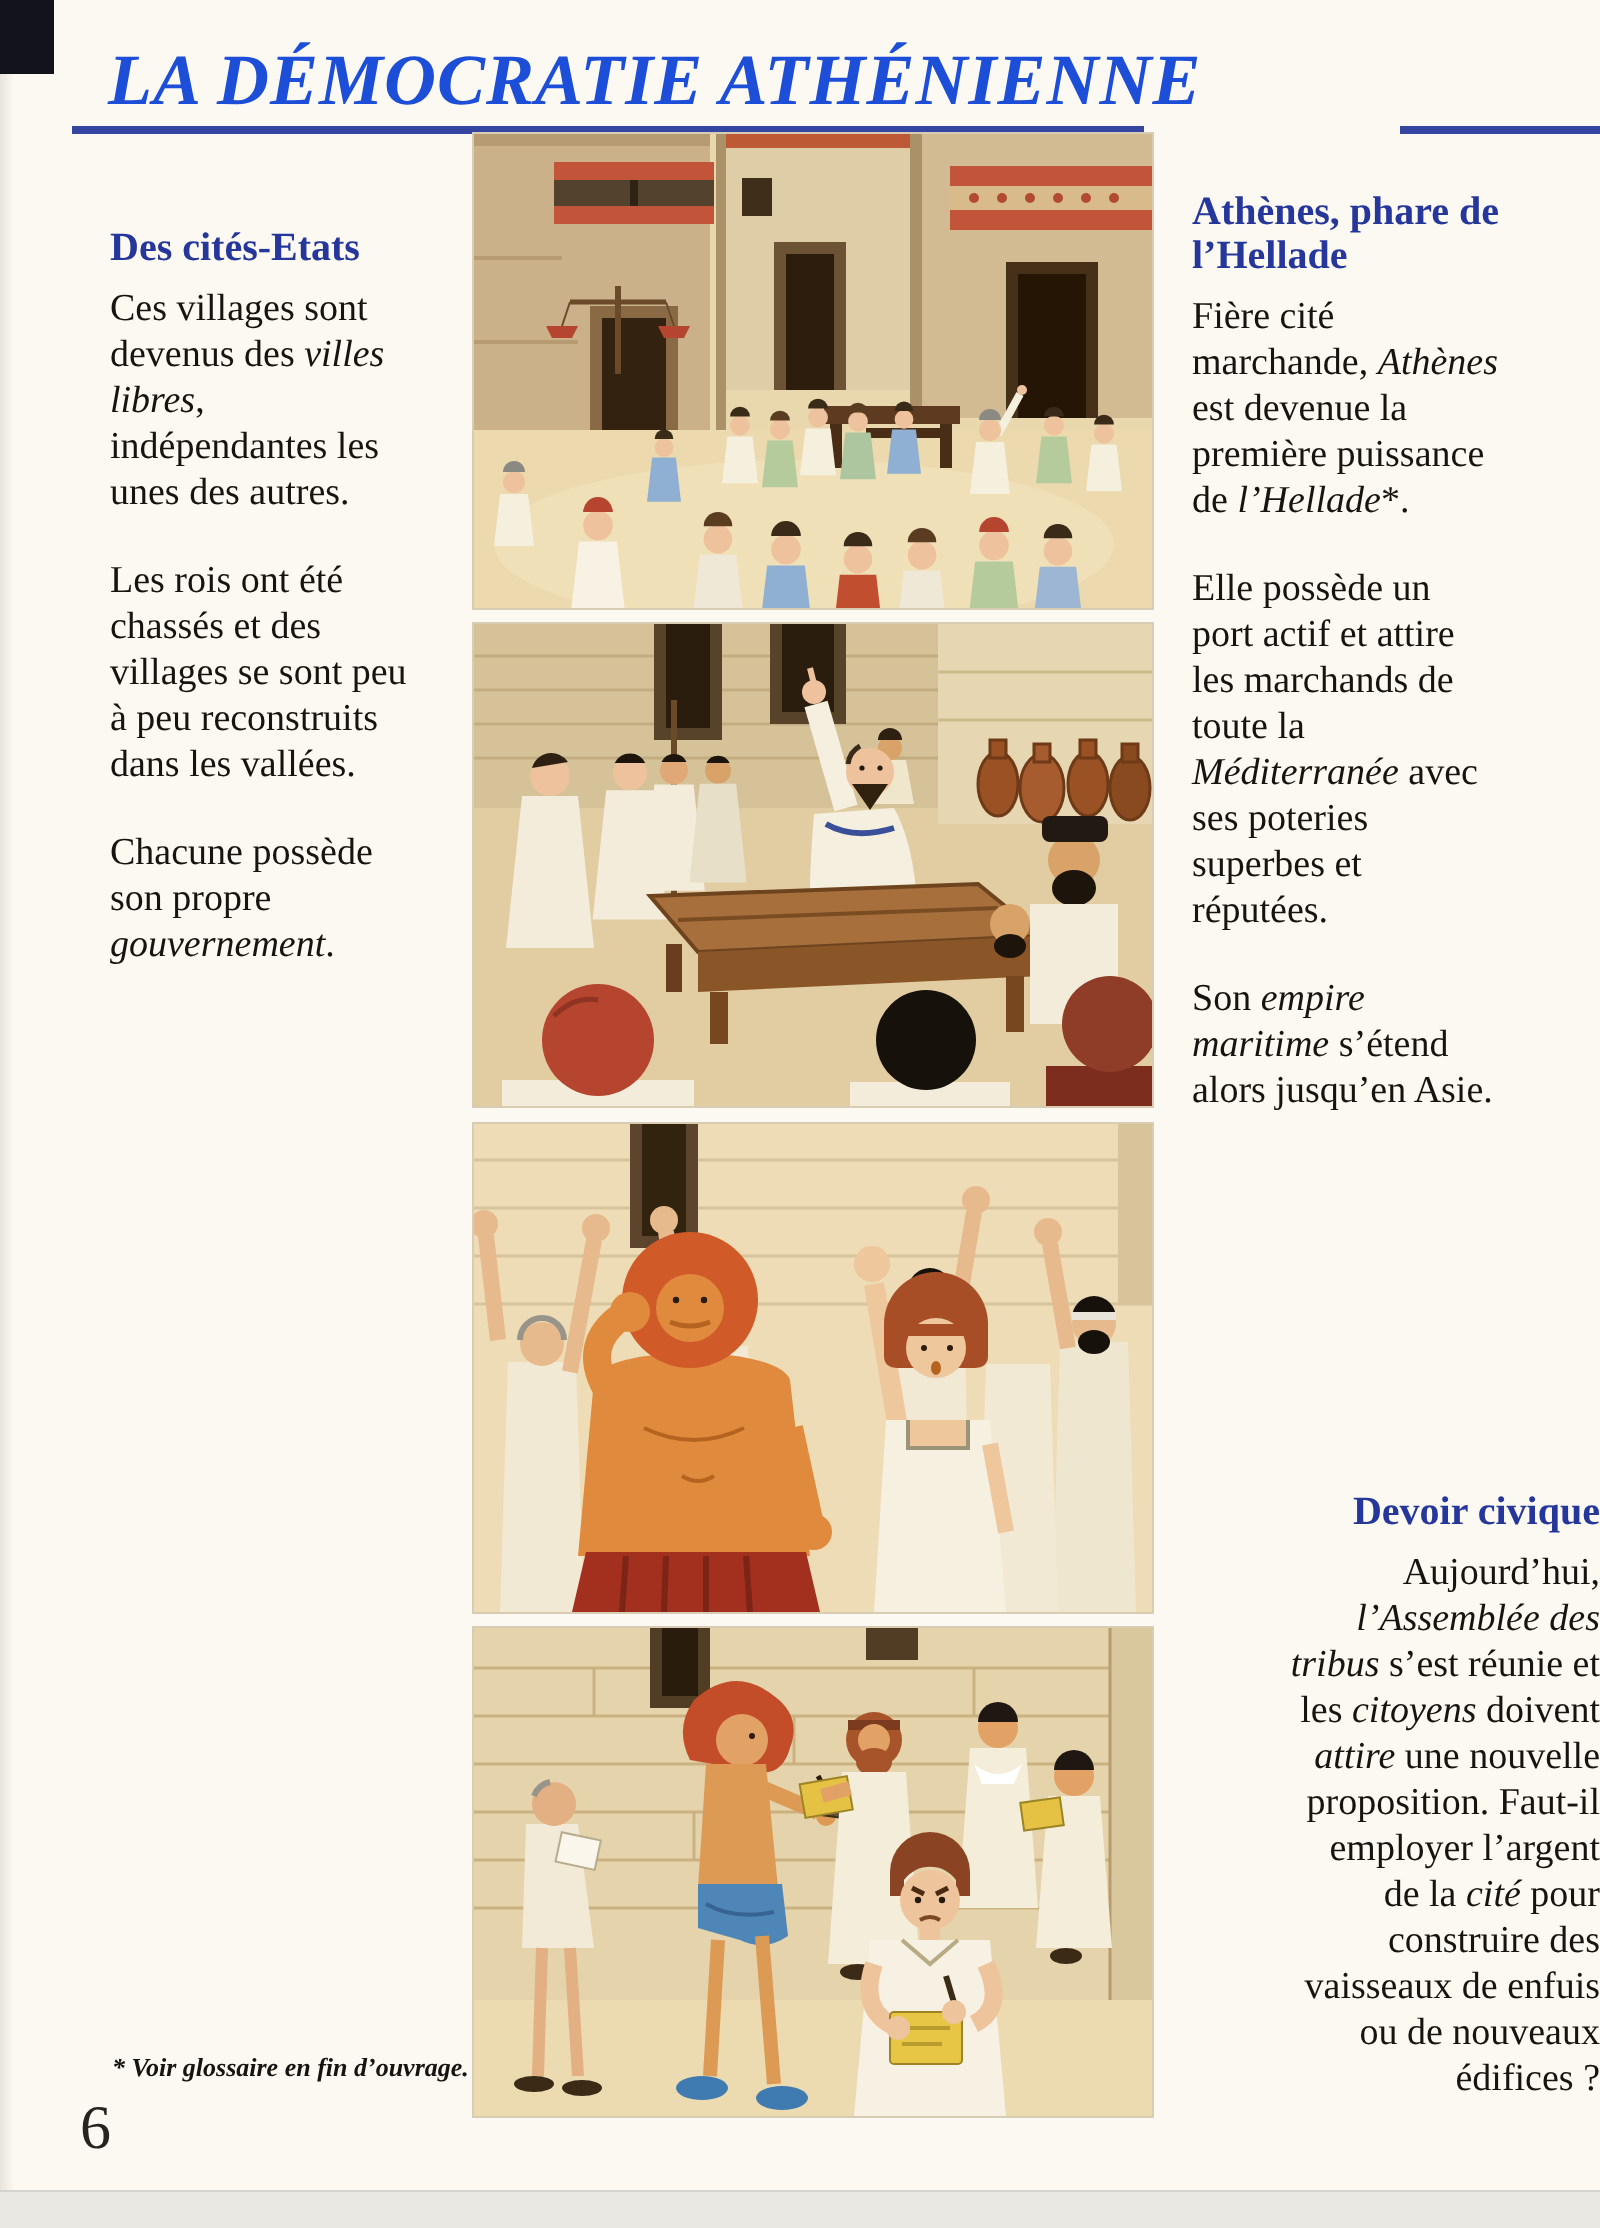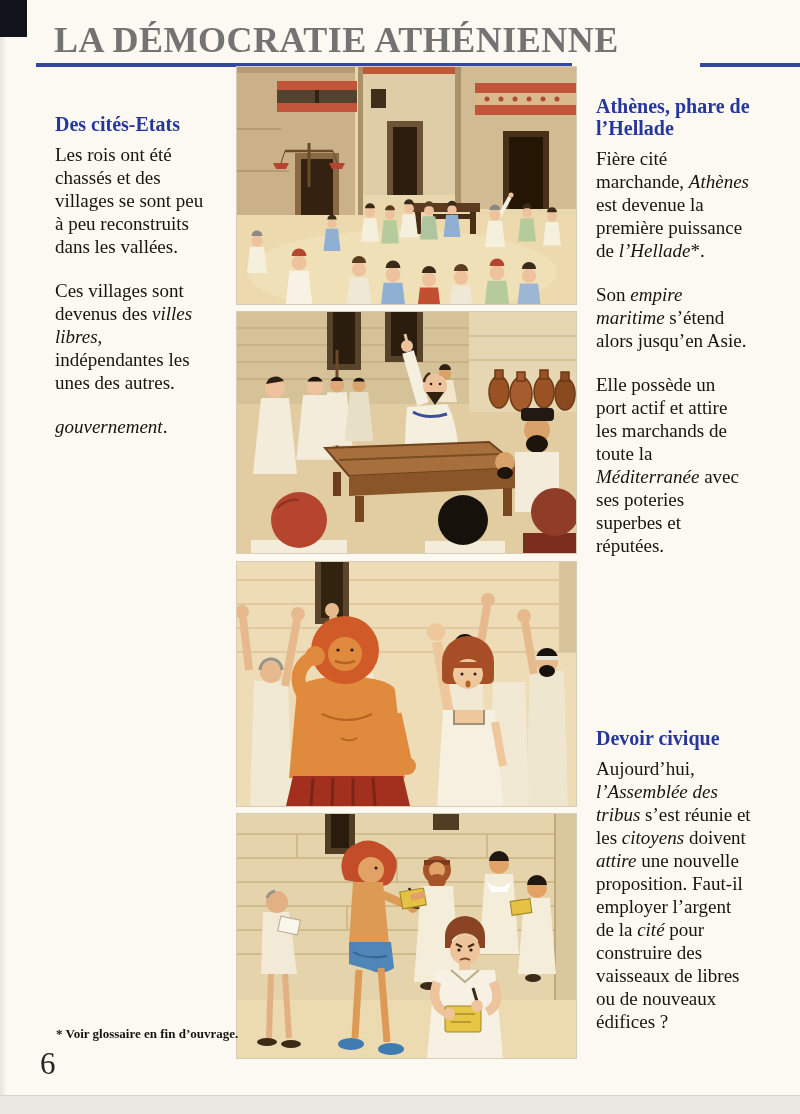--- a/index.html
+++ b/index.html
@@ -4,68 +4,70 @@
 <style>
   html,body { margin:0; padding:0; background:#e8e6e0; }
   .page { position:relative; width:800px; height:1114px; background:#fcf9f2;
           overflow:hidden; font-family:"Liberation Serif", serif; }
   .scan-left { position:absolute; left:0; top:0; width:7px; height:1114px;
                background:linear-gradient(90deg,#e6e4dd,rgba(255,255,255,0)); }
   .scan-bottom { position:absolute; left:0; top:1095px; width:800px; height:19px;
                  background:#eae8e3; border-top:1px solid #d6d4cf; }
   .black-tab { position:absolute; left:0; top:0; width:27px; height:37px; background:#13131b; }
   .title { position:absolute; left:54px; top:20px; margin:0; font-size:36px; line-height:40px;
-           font-weight:700; color:#737373; letter-spacing:0.5px; white-space:nowrap; }
+           font-style:italic; font-weight:700; color:#1d4ed8; letter-spacing:0.5px; white-space:nowrap; }
   .rule { position:absolute; top:63px; height:4px; background:#3445a2; }
   .rule-left { left:36px; width:536px; }
   .rule-right { left:700px; width:100px; }
   .col { position:absolute; font-size:19px; line-height:23px; color:#17140f; }
   .col p { margin:0 0 21px 0; white-space:pre-wrap; }
   .heading { font-size:20px; font-weight:700; color:#26379b; margin:0 0 8px 0;
              line-height:22px; white-space:pre-wrap; }
   .col-left { left:55px; top:113px; width:195px; }
   .col-right-1 { left:596px; top:95px; width:204px; }
-  .col-right-2 { left:596px; top:727px; width:204px; }
+  .col-right-2 { left:596px; top:745px; width:204px;text-align:right; }
   sup { font-size:12px; line-height:0; vertical-align:super; }
   i { font-style:italic; }
   .illo { position:absolute; left:237px; width:339px; margin:0; background:#e9d7ae;
           box-shadow:0 0 0 1px #d8cdb4; }
   .illo svg { display:block; width:100%; height:100%; }
   .illo-1 { top:67px;  height:237px; }
   .illo-2 { top:312px; height:241px; }
   .illo-3 { top:562px; height:244px; }
   .illo-4 { top:814px; height:244px; }
-  .footnote { position:absolute; left:56px; top:1026px; font-size:13px; font-weight:700; color:#171310; }
+  .footnote { position:absolute; left:56px; top:1026px; font-size:13px; font-weight:700; color:#171310;font-style:italic; }
   .page-number { position:absolute; left:40px; top:1046px; font-size:31px; color:#272320; }
 </style>
 </head>
 <body>
 
 <div class="page">
   <div class="scan-left"></div>
   <div class="black-tab"></div>
 
   <h1 class="title">LA DÉMOCRATIE ATHÉNIENNE</h1>
   <div class="rule rule-left"></div>
   <div class="rule rule-right"></div>
 
   <div class="col col-left">
     <h2 class="heading">Des cités-Etats</h2>
     <div>
+        <p><span>Ces villages sont
+devenus des </span><i>villes
+libres</i><span>,
+indépendantes les
+unes des autres.</span></p>
         <p><span>Les rois ont été
 chassés et des
 villages se sont peu
 à peu reconstruits
 dans les vallées.</span></p>
-        <p><span>Ces villages sont
-devenus des </span><i>villes
-libres</i><span>,
-indépendantes les
-unes des autres.</span></p>
-        <p><i>gouvernement</i><span>.</span></p>
+        <p><span>Chacune possède
+son propre
+</span><i>gouvernement</i><span>.</span></p>
       </div>
   </div>
 
   <figure class="illo illo-1" aria-label="village-square-scene">
     <svg viewBox="0 0 339 237" preserveAspectRatio="none">
       <rect width="339" height="237" fill="#e9d7ae"></rect>
       <g>
         <rect x="0" y="0" width="118" height="150" fill="#cbb189"></rect>
         <rect x="0" y="0" width="118" height="6" fill="#b79c73"></rect>
         <rect x="40" y="14" width="80" height="9" fill="#c2543a"></rect>
@@ -483,47 +485,47 @@
 
   <div class="col col-right-1">
     <h2 class="heading">Athènes, phare de
 l’Hellade</h2>
     <div>
         <p><span>Fière cité
 marchande, </span><i>Athènes</i><span>
 est devenue la
 première puissance
 de </span><i>l’Hellade</i><span>*.</span></p>
-        <p><span>Son </span><i>empire
-maritime</i><span> s’étend
-alors jusqu’en Asie.</span></p>
         <p><span>Elle possède un
 port actif et attire
 les marchands de
 toute la
 </span><i>Méditerranée</i><span> avec
 ses poteries
 superbes et
 réputées.</span></p>
+        <p><span>Son </span><i>empire
+maritime</i><span> s’étend
+alors jusqu’en Asie.</span></p>
       </div>
   </div>
 
   <div class="col col-right-2">
     <h2 class="heading">Devoir civique</h2>
     <div>
         <p><span>Aujourd’hui,
 </span><i>l’Assemblée des
 tribus</i><span> s’est réunie et
 les </span><i>citoyens</i><span> doivent
 </span><i>attire</i><span> une nouvelle
 proposition. Faut-il
 employer l’argent
 de la </span><i>cité</i><span> pour
 construire des
-vaisseaux de libres
+vaisseaux de enfuis
 ou de nouveaux
 édifices ?</span></p>
       </div>
   </div>
 
   <div class="footnote">* Voir glossaire en fin d’ouvrage.</div>
   <div class="page-number">6</div>
   <div class="scan-bottom"></div>
 </div>
 

